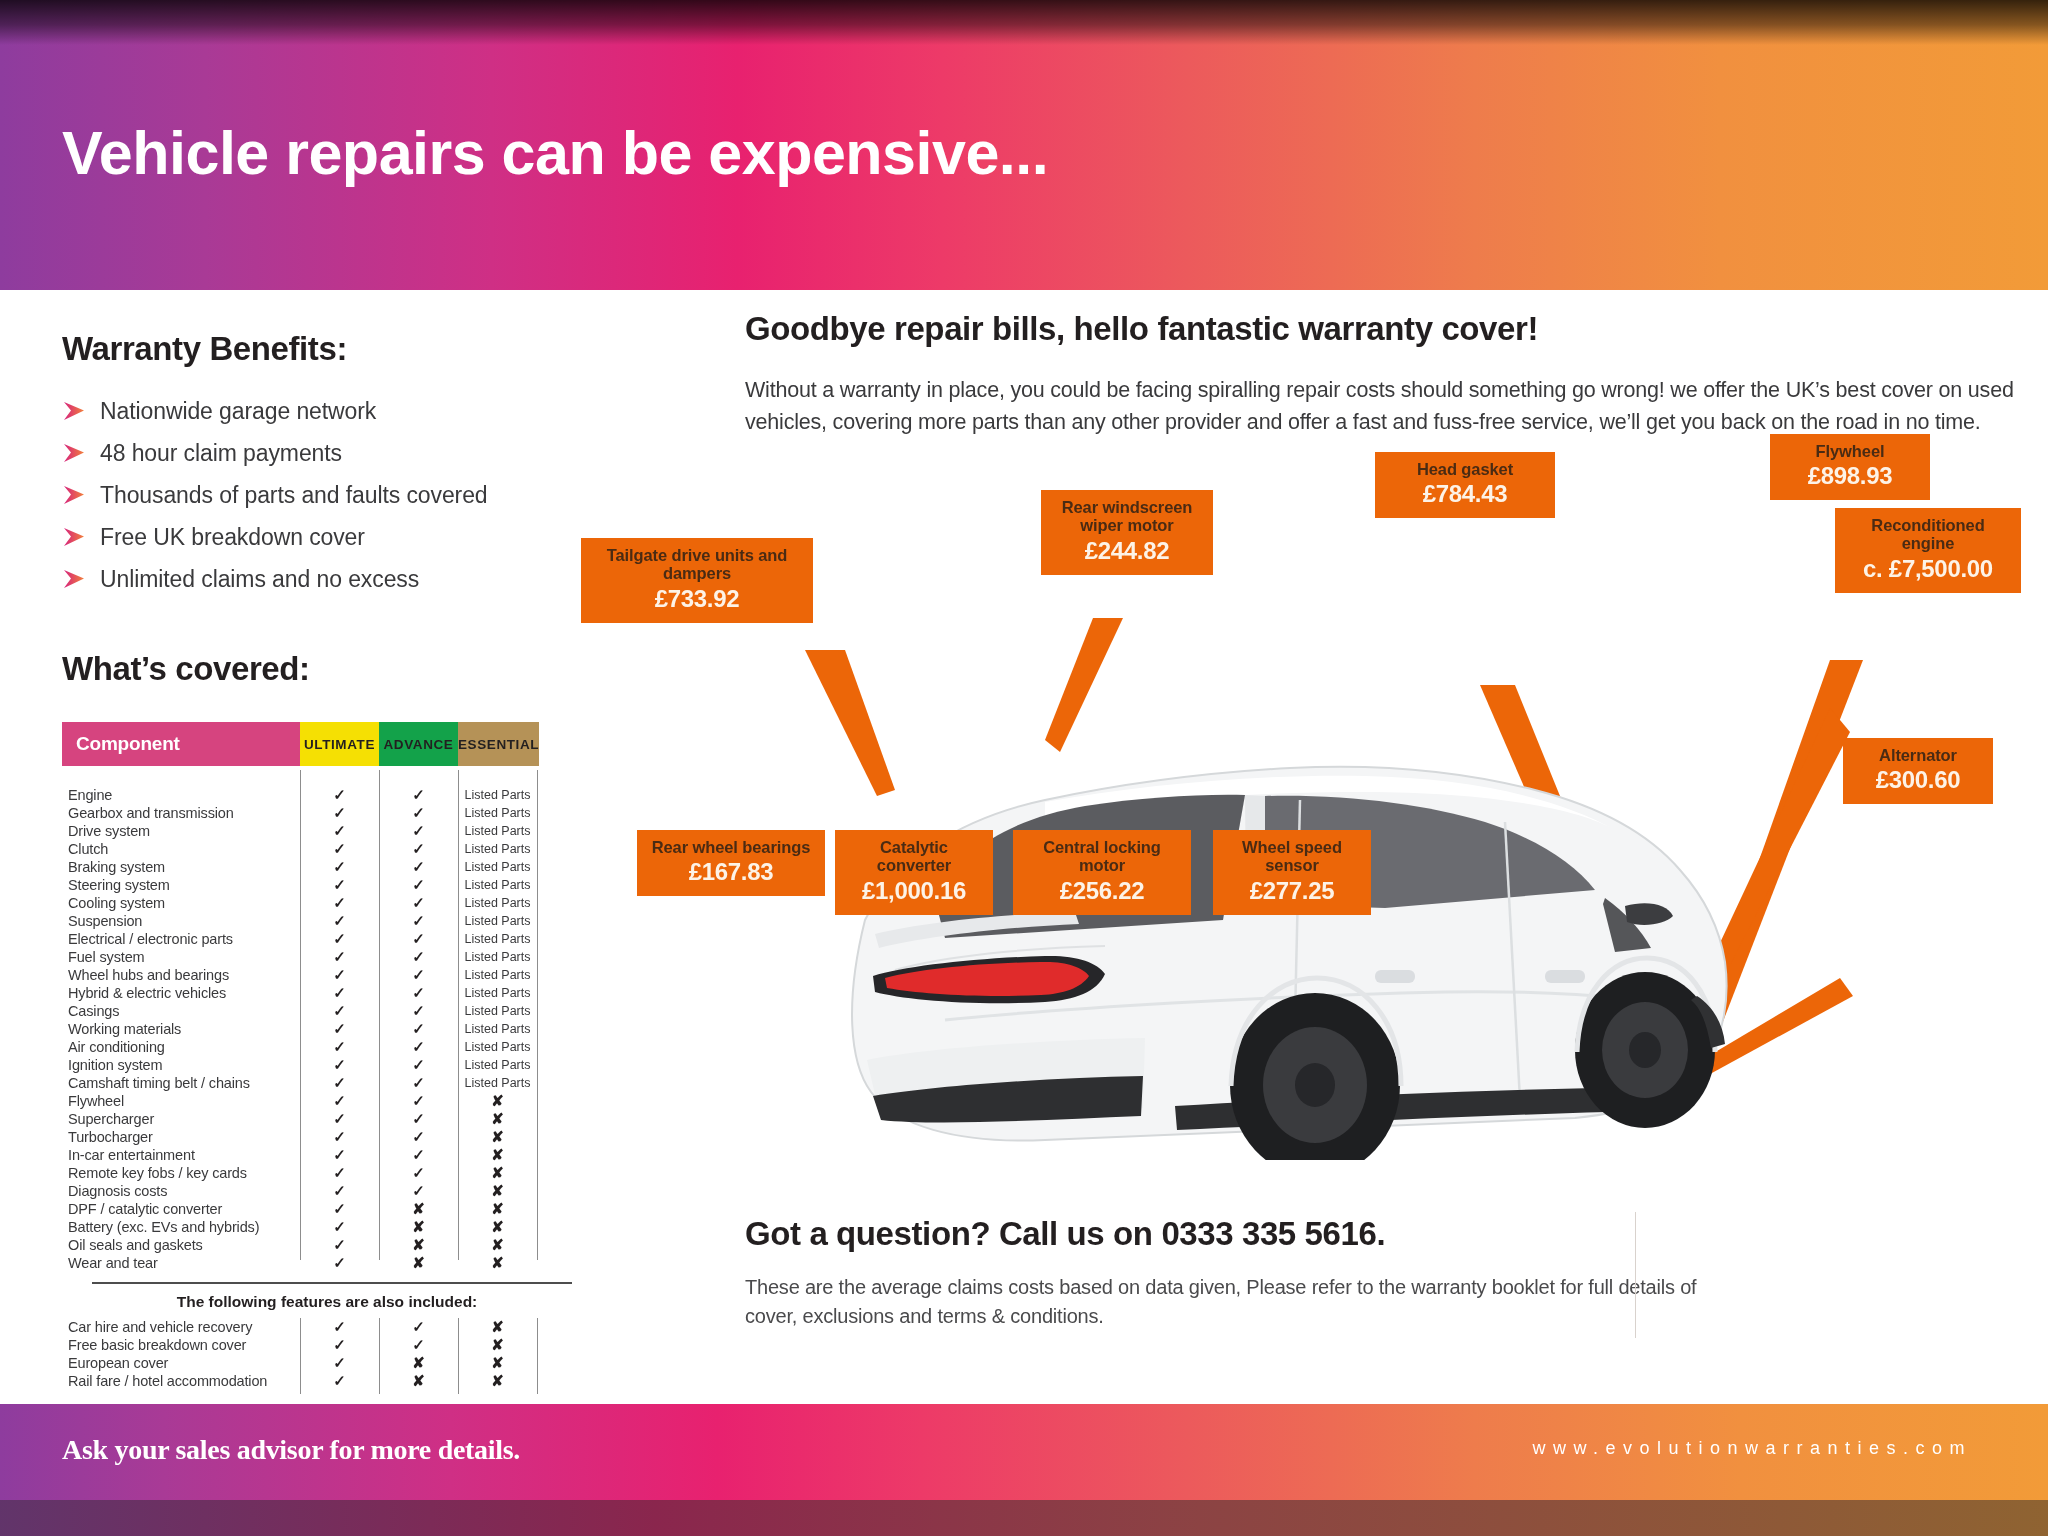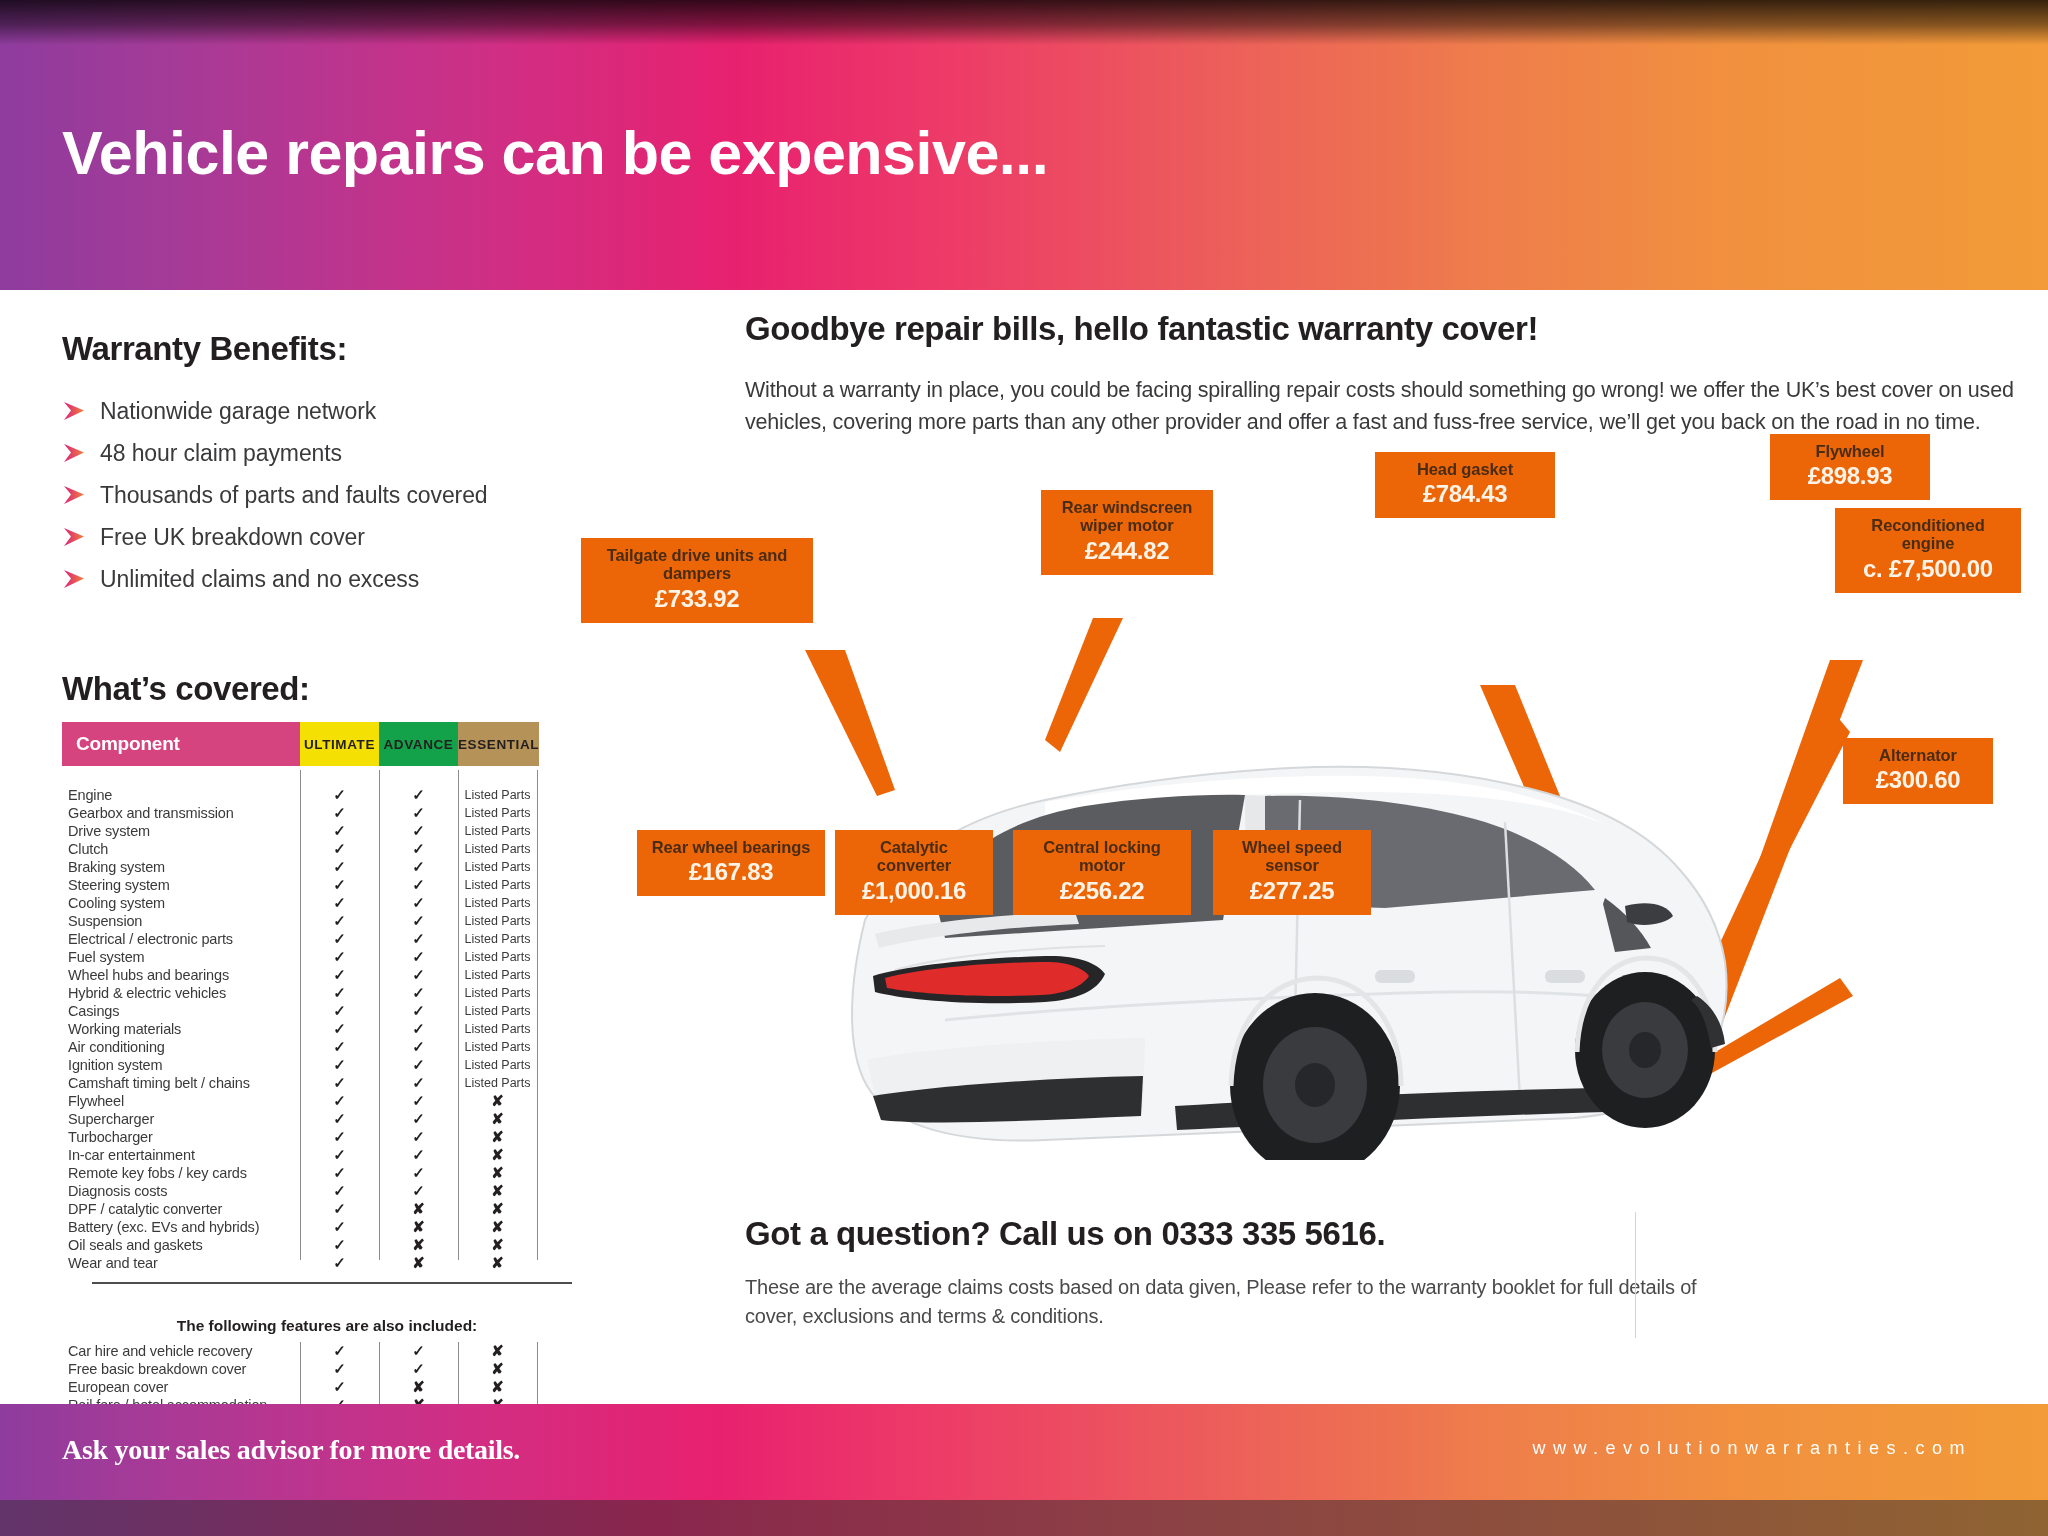--- a/index.html
+++ b/index.html
@@ -60,21 +60,21 @@
     height: 42px;
   }
   .chev-icon { width: 38px; flex: 0 0 38px; }
   .chev-icon svg { display: block; }
   .benefit-label {
     font-size: 23px;
     color: #3a3a3c;
     letter-spacing: -0.1px;
   }
 
-  #covered-heading { margin-top: 70px; }
+  #covered-heading { margin-top: 50px; }
 
   
   #cover-table {
     position: absolute;
     left: 62px; top: 722px;
     width: 570px;
   }
   #tbl-head { display: flex; height: 44px; }
   .th {
     display: flex;
@@ -133,21 +133,20 @@
     background: #4d4d4d;
   }
   #features-title {
     text-align: center;
     font-size: 15.5px;
     font-weight: 700;
     color: #231f20;
     padding: 9px 0 7px 0;
     width: 510px;
     margin-left: 10px;
-    margin-top: 24px;
   }
 
   
   #right-col { position: absolute; left: 745px; top: 310px; width: 1290px; }
   #lead-heading {
     font-size: 33px;
     font-weight: 700;
     color: #231f20;
     letter-spacing: -0.4px;
   }

